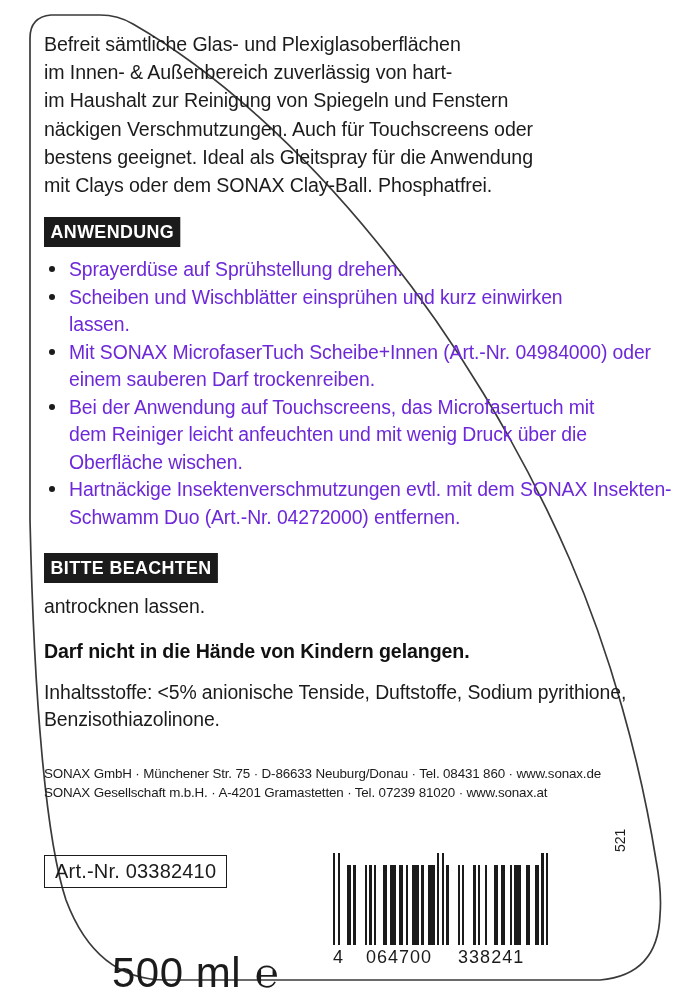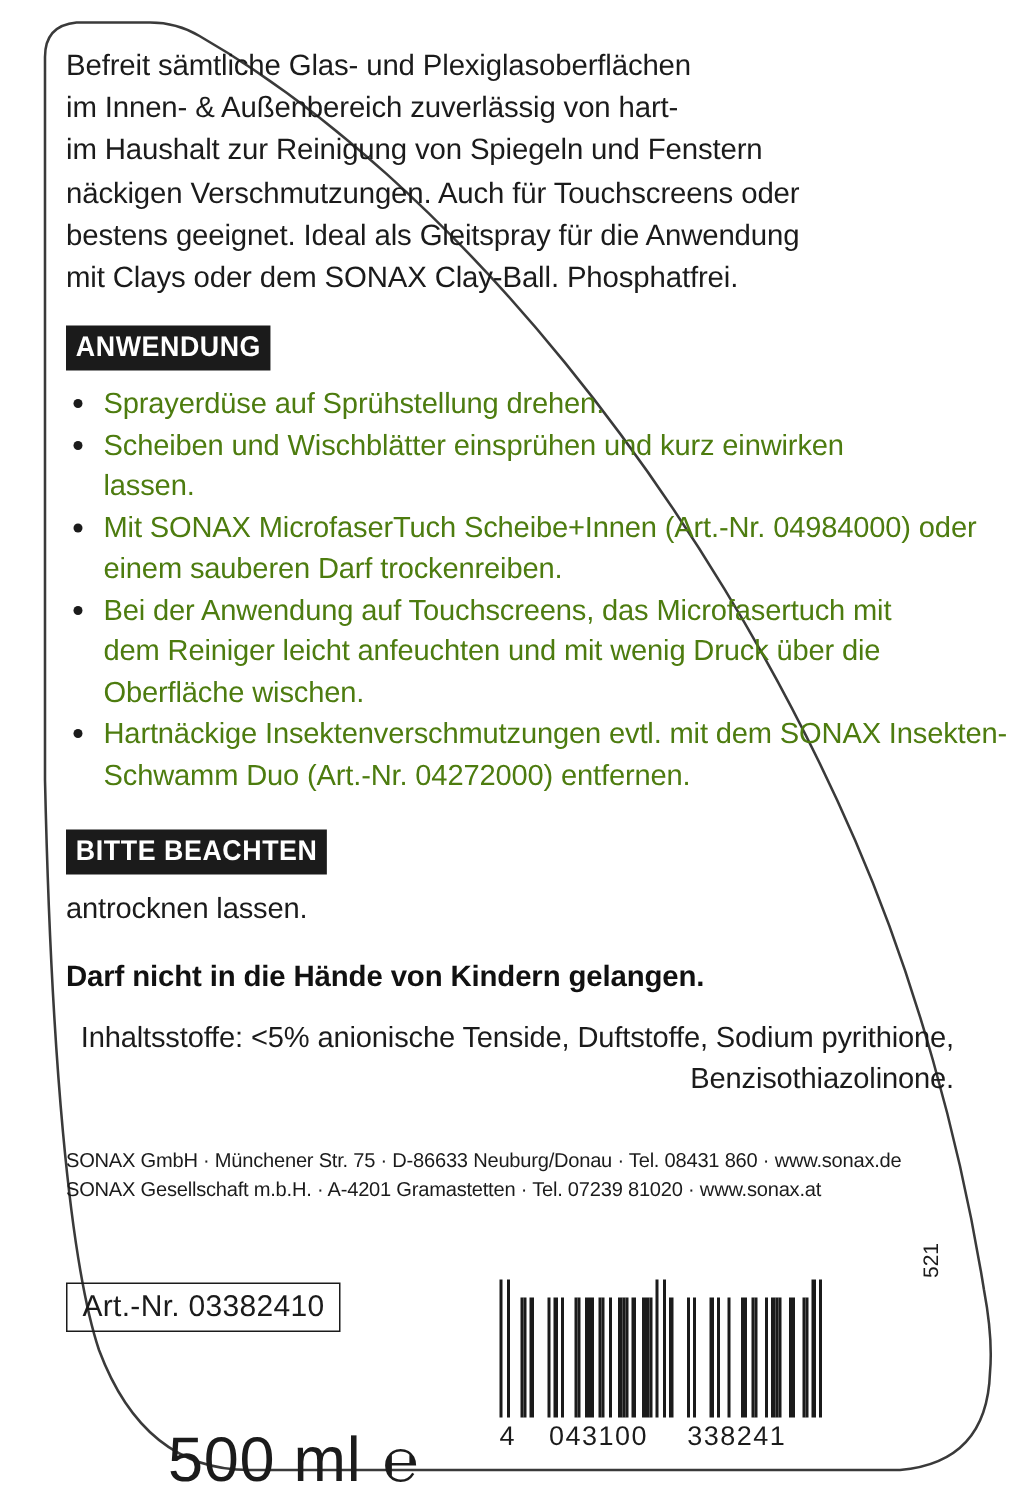--- a/index.html
+++ b/index.html
@@ -48,21 +48,21 @@
   }
   .head-anwendung { margin-top:18px; }
   .head-beachten  { margin-top:22px; }
 
   ul.steps { list-style:none; margin-top:9px; }
   ul.steps li {
     position:relative;
     padding-left:25px;
     font-size:19.4px;
     line-height:27.5px;
-    color:#4d7c0f;
+    color:#6d28d9;
     margin-bottom:0px;
     letter-spacing:-0.1px;
   }
   ul.steps li .bullet {
     position:absolute; left:5px; top:10px;
     width:6px; height:6px; border-radius:50%;
     background:#1b1b1b;
   }
   li .ln { white-space:nowrap; }
   li .ln.spread {
@@ -93,21 +93,21 @@
     letter-spacing:-0.1px;
   }
 
   .ingredients {
     font-size:19.4px;
     line-height:27.5px;
     color:#1b1b1b;
     margin-top:15px;
     letter-spacing:-0.1px;
   }
-  .ingredients .ln { white-space:nowrap; display:block;text-align:right; }
+  .ingredients .ln { white-space:nowrap; display:block; }
 
   .company {
     margin-top:30px;
     font-size:13.4px;
     line-height:19.5px;
     color:#1b1b1b;
     letter-spacing:-0.15px;
   }
   .company .ln { white-space:nowrap; display:block; }
 
@@ -358,20 +358,20 @@
         <i style="width: 2.28px; height: 80px; background: transparent;"></i>
         <i style="width: 2.28px; height: 80px; background: rgb(27, 27, 27);"></i>
         <i style="width: 2.28px; height: 80px; background: rgb(27, 27, 27);"></i>
         <i style="width: 2.28px; height: 80px; background: transparent;"></i>
         <i style="width: 2.28px; height: 92px; background: rgb(27, 27, 27);"></i>
         <i style="width: 2.28px; height: 92px; background: transparent;"></i>
         <i style="width: 2.28px; height: 92px; background: rgb(27, 27, 27);"></i>
       </div>
     <div class="bc-digits">
       <span class="bc-left">4</span>
-      <span class="bc-mid">043100</span>
+      <span class="bc-mid">064700</span>
       <span class="bc-right">338241</span>
     </div>
   </div>
 
   <div class="lotcode">521</div>
 
 </div>
 
 </body></html>

